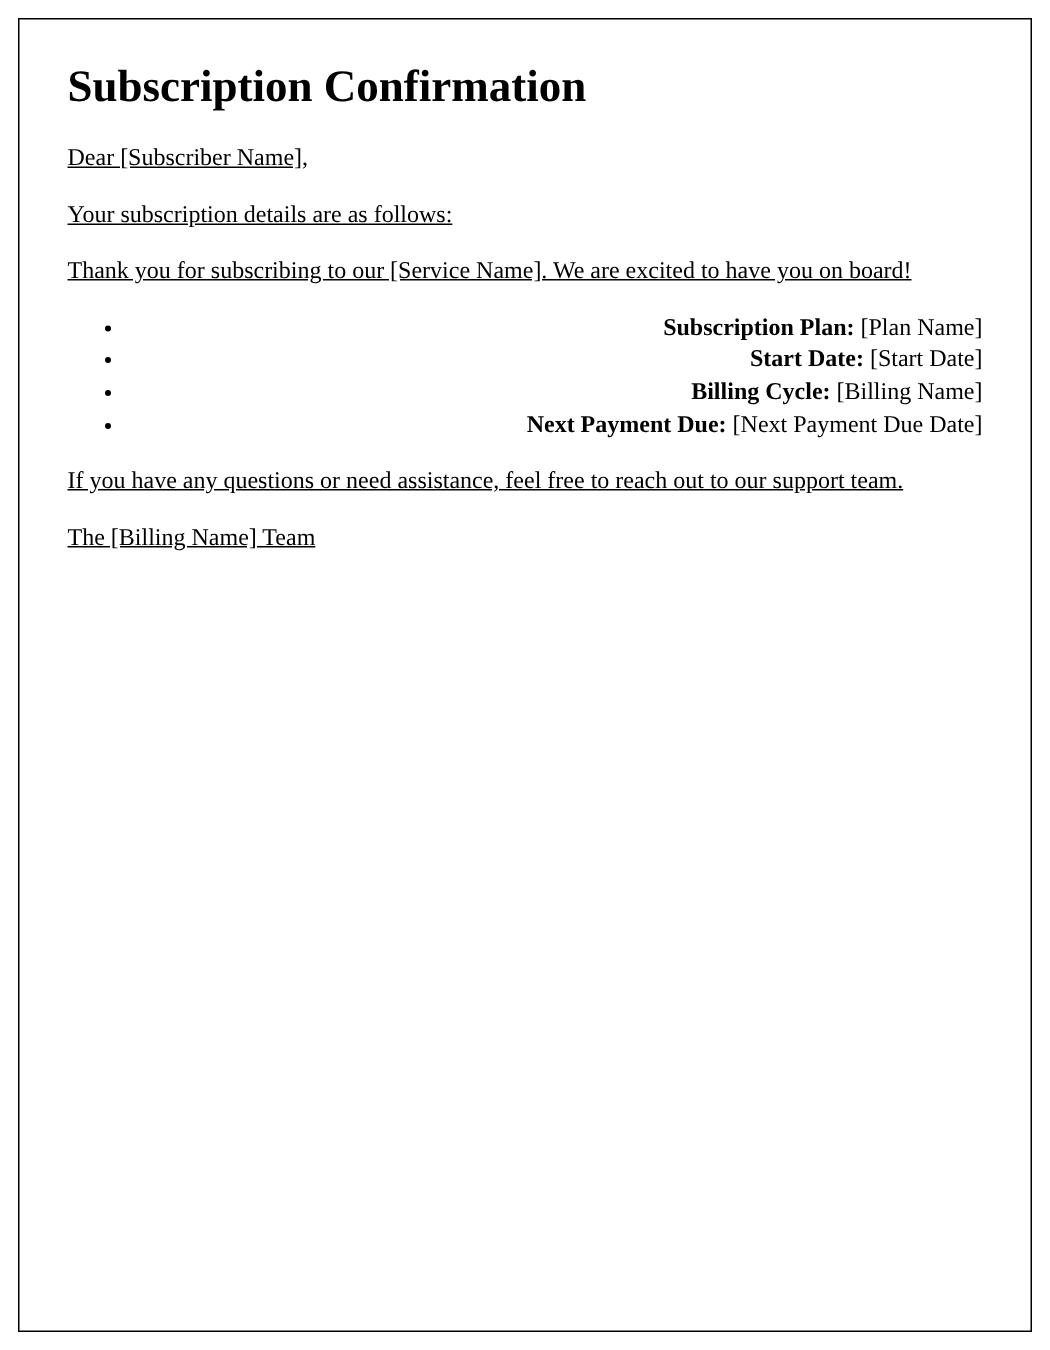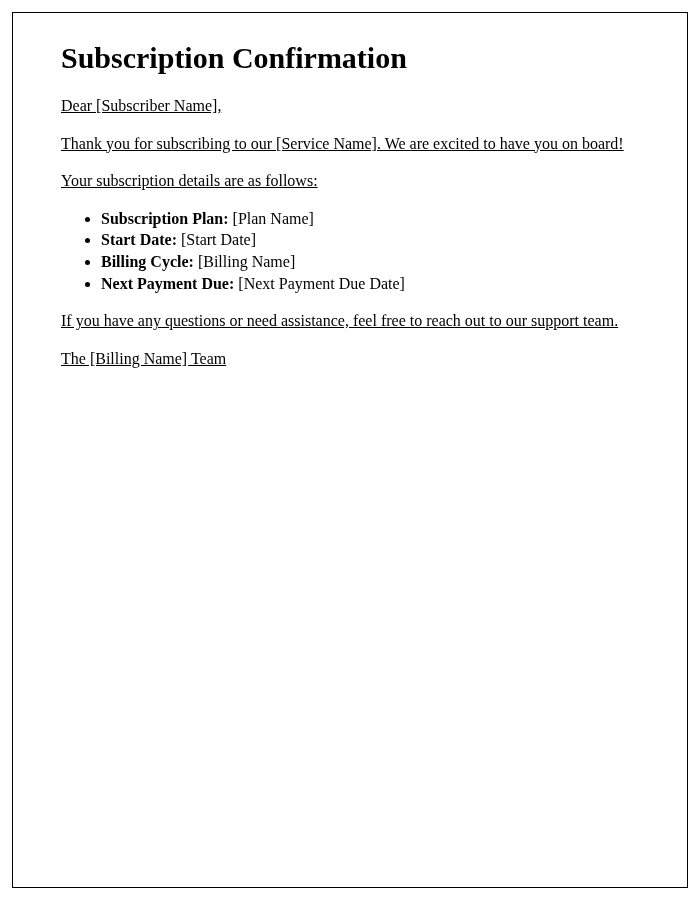--- a/index.html
+++ b/index.html
@@ -11,21 +11,21 @@
       font-family: "Times New Roman", Times, serif;
       background: #fff;
       width: 700px;
       height: 900px;
       padding: 12px;
     }
     .document {
       border: 1px solid #000;
       width: 100%;
       height: 100%;
-      padding: 28px 48px;
+      padding: 28px 32px;
     }
     h1 {
       font-size: 30px;
       font-weight: bold;
       margin-bottom: 20px;
     }
     p {
       font-size: 16px;
       line-height: 1.35;
       margin-bottom: 16px;
@@ -35,36 +35,37 @@
       margin-bottom: 0;
     }
     ul {
       list-style-type: disc;
       padding-left: 40px;
       margin-bottom: 16px;
     }
     li {
       font-size: 16px;
       line-height: 1.35;
+      text-align: right;
     }
     .bold {
       font-weight: bold;
     }
   </style>
 </head>
 <body>
 
 <div class="document">
   <h1>Subscription Confirmation</h1>
 
   <p>Dear [Subscriber Name],</p>
 
+  <p>Your subscription details are as follows:</p>
+
   <p>Thank you for subscribing to our [Service Name]. We are excited to have you on board!</p>
-
-  <p>Your subscription details are as follows:</p>
 
   <ul>
     <li><span class="bold">Subscription Plan:</span><span> [Plan Name]</span></li>
     <li><span class="bold">Start Date:</span><span> [Start Date]</span></li>
     <li><span class="bold">Billing Cycle:</span><span> [Billing Name]</span></li>
     <li><span class="bold">Next Payment Due:</span><span> [Next Payment Due Date]</span></li>
   </ul>
 
   <p>If you have any questions or need assistance, feel free to reach out to our support team.</p>
 

